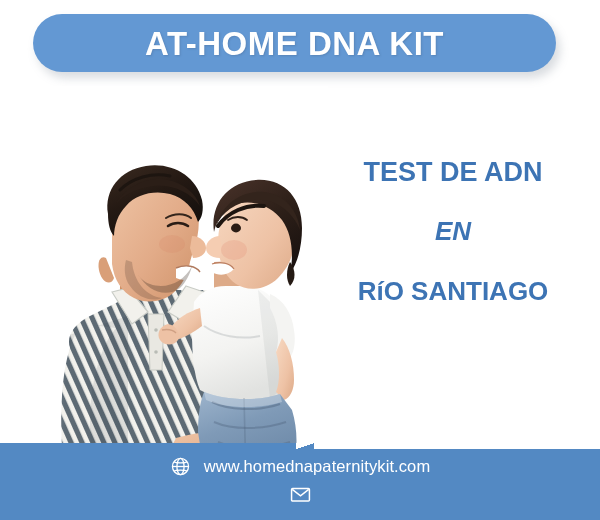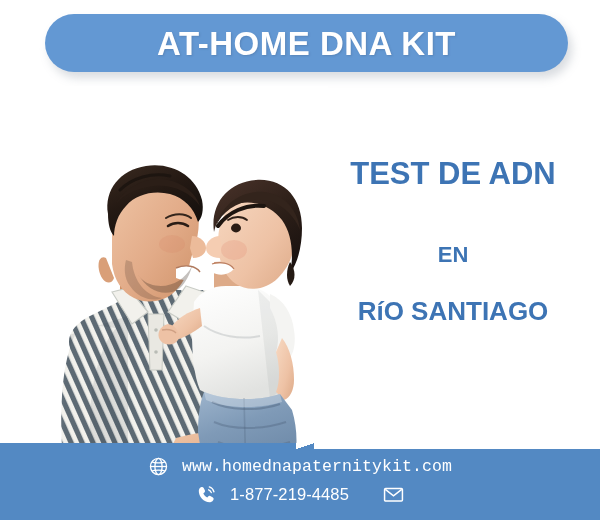--- a/index.html
+++ b/index.html
@@ -17,21 +17,21 @@
     position: relative;
     width: 600px;
     height: 520px;
     background: #ffffff;
     overflow: hidden;
   }
 
   
   #header-banner {
     position: absolute;
-    left: 45px;
+    left: 33px;
     top: 14px;
     width: 523px;
     height: 58px;
     background: #6398d3;
     border-radius: 29px;
     box-shadow: 4px 6px 10px rgba(120,130,145,0.28);
     display: flex;
     align-items: center;
     justify-content: center;
   }
@@ -69,22 +69,22 @@
     top: 158px;
     width: 270px;
     text-align: center;
   }
   .headline-line {
     color: #3d74b4;
     font-weight: bold;
     line-height: 1.05;
     white-space: nowrap;
   }
-  #headline-line-1 { font-size: 31px; }
-  #headline-line-2 { font-size: 22px; margin-top: 52px; }
+  #headline-line-1 { font-size: 27px; }
+  #headline-line-2 { font-size: 26px; margin-top: 32px; font-style: italic; }
   #headline-line-3 { font-size: 26px; margin-top: 32px; }
 
   
   #footer-bar {
     position: absolute;
     left: 0;
     top: 443px;
     width: 600px;
     height: 77px;
     background: #5389c3;
@@ -108,21 +108,20 @@
 
   #footer-row-top {
     position: absolute;
     left: 0;
     top: 456px;
     width: 600px;
     display: flex;
     align-items: flex-end;
     justify-content: center;
     gap: 13px;
-    font-family: Liberation Mono, monospace;
   }
   #footer-row-bottom {
     position: absolute;
     left: 0;
     top: 484px;
     width: 600px;
     display: flex;
     align-items: center;
     justify-content: center;
     gap: 34px;
@@ -370,36 +369,20 @@
           <line x1="2.8" y1="12" x2="21.2" y2="12"></line>
           <path d="M4.3 6.6 C7 8.3 17 8.3 19.7 6.6"></path>
           <path d="M4.3 17.4 C7 15.7 17 15.7 19.7 17.4"></path>
         </svg>
       </span>
       <span class="footer-text">www.homednapaternitykit.com</span>
     </div>
   </div>
 
   <div id="footer-row-bottom">
-    <div class="footer-item">
-      <span class="footer-icon">
-        <svg viewBox="0 0 24 24" width="21" height="21">
-          <path d="M6.3 3.4 C7.4 3.1 8.3 3.6 8.8 4.6 L10.1 7.2
-                   C10.5 8.1 10.3 9 9.6 9.6 L8.4 10.6
-                   C8.9 12.4 10.9 14.6 12.9 15.4 L13.9 14.2
-                   C14.5 13.5 15.4 13.3 16.3 13.7 L18.9 15
-                   C19.9 15.5 20.4 16.4 20.1 17.5
-                   C19.7 19.2 18.2 20.6 16.4 20.8
-                   C9.5 21.4 2.9 14.3 3.2 7.6 C3.3 5.6 4.6 3.9 6.3 3.4 Z" fill="#ffffff"></path>
-          <path d="M15.2 3.4 C17.8 4.2 19.8 6.3 20.5 8.9" stroke="#ffffff" stroke-width="1.5" fill="none" stroke-linecap="round"></path>
-          <path d="M14.4 6.6 C15.9 7.2 17 8.4 17.5 9.9" stroke="#ffffff" stroke-width="1.5" fill="none" stroke-linecap="round"></path>
-        </svg>
-      </span>
-      <span class="footer-text">1-877-219-4485</span>
-    </div>
 
     <div class="footer-item">
       <span class="footer-icon">
         <svg viewBox="0 0 24 24" width="21" height="21">
           <rect x="1.8" y="5.2" width="20.4" height="14.2" rx="1.2" fill="none" stroke="#ffffff" stroke-width="1.7"></rect>
           <path d="M2.6 6.2 L12 13.6 L21.4 6.2" fill="none" stroke="#ffffff" stroke-width="1.7"></path>
         </svg>
       </span>
     </div>
   </div>

